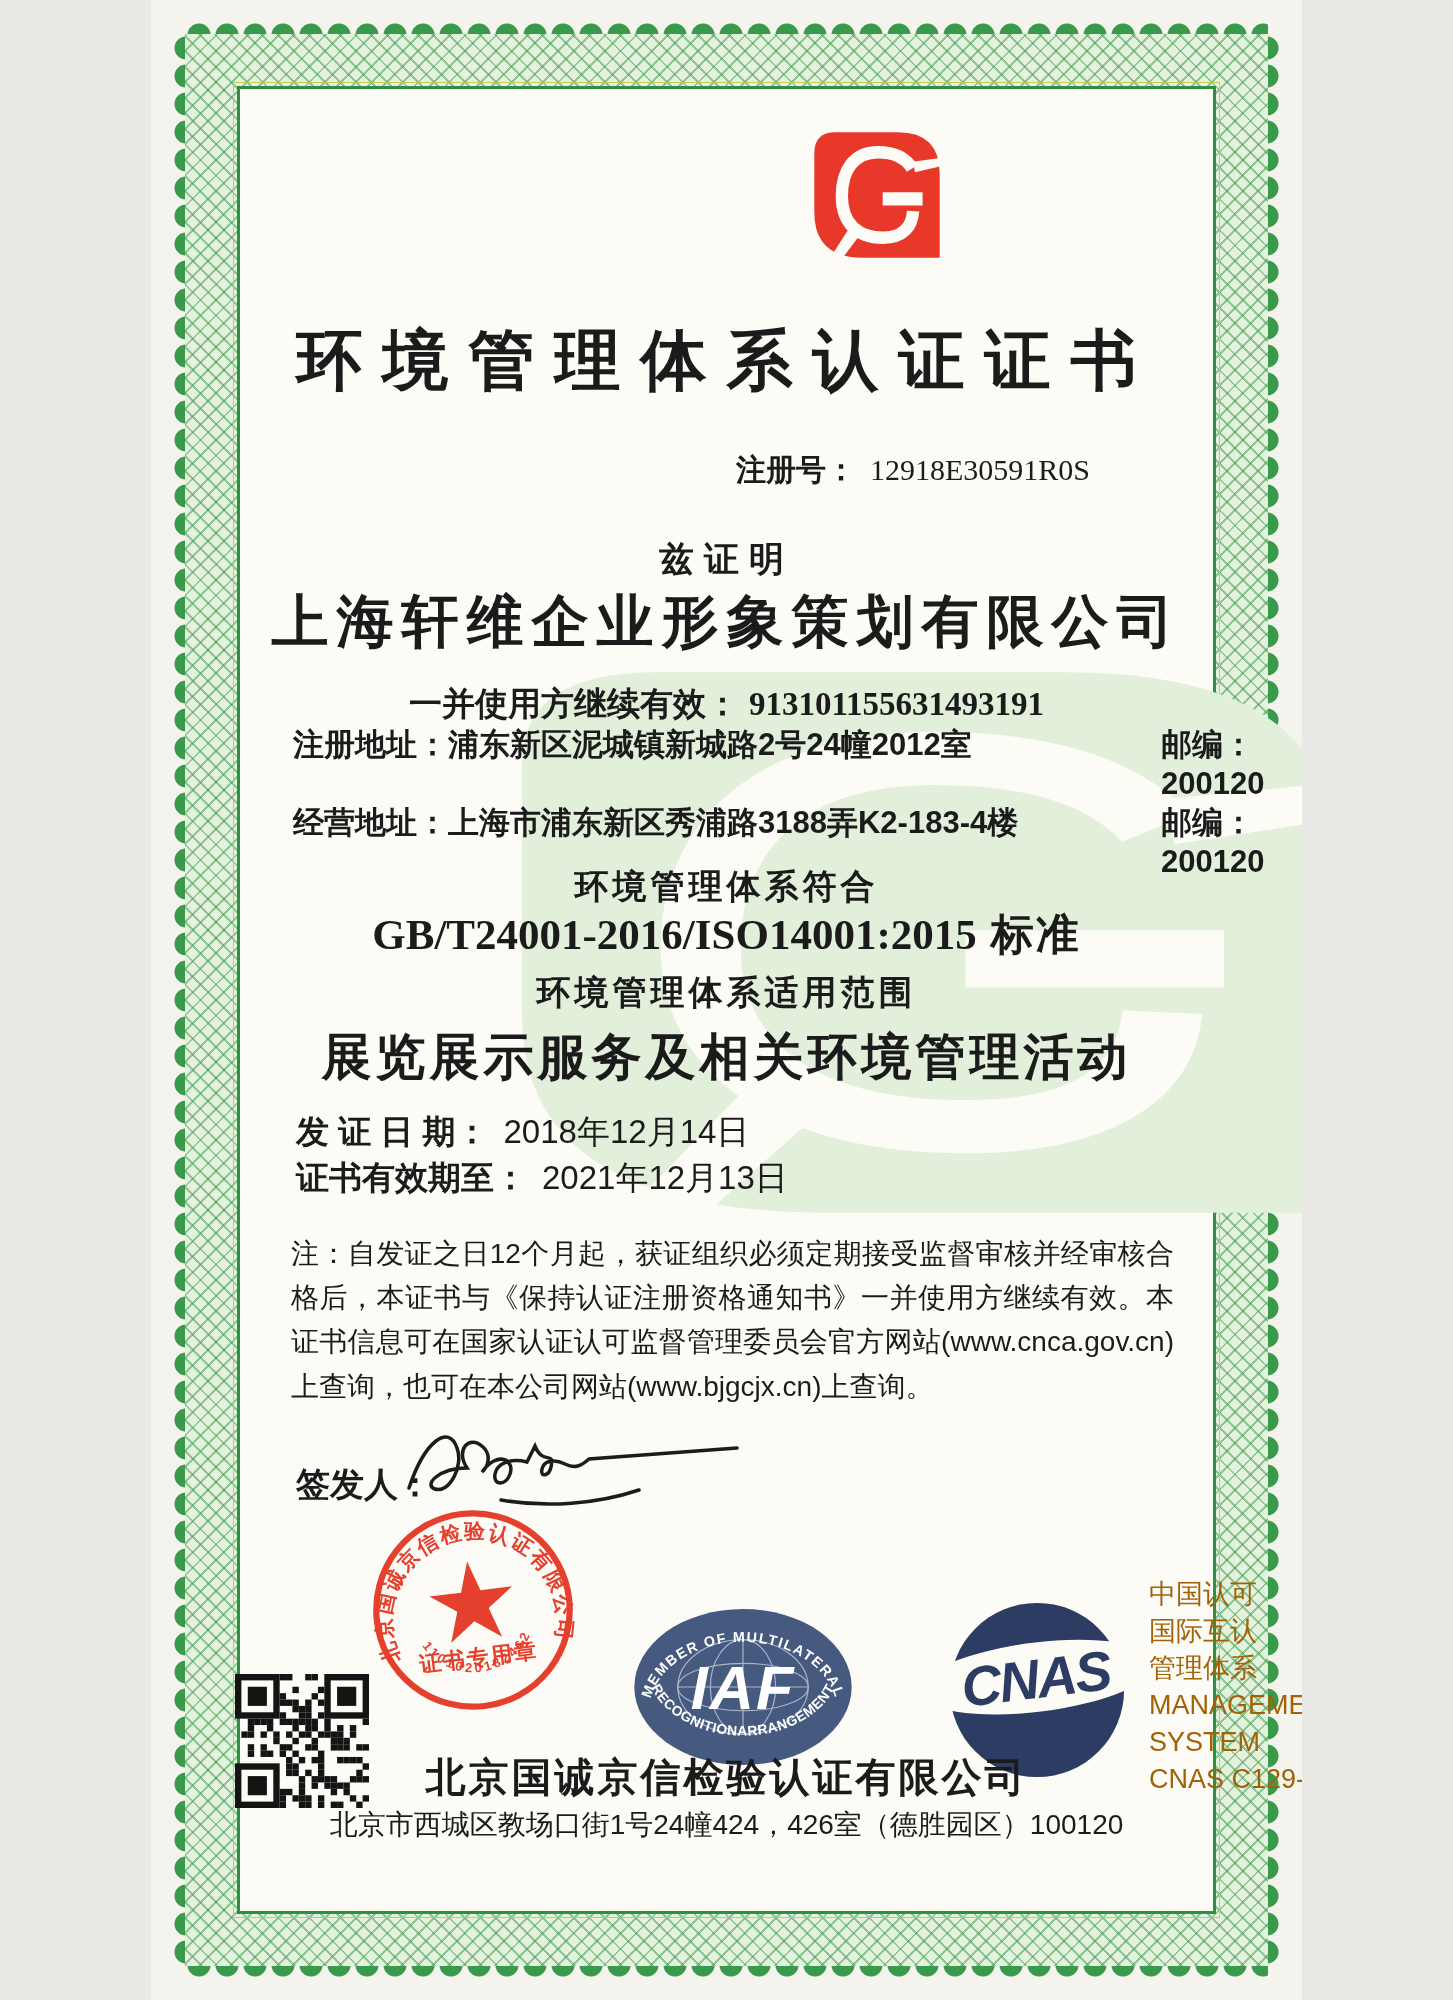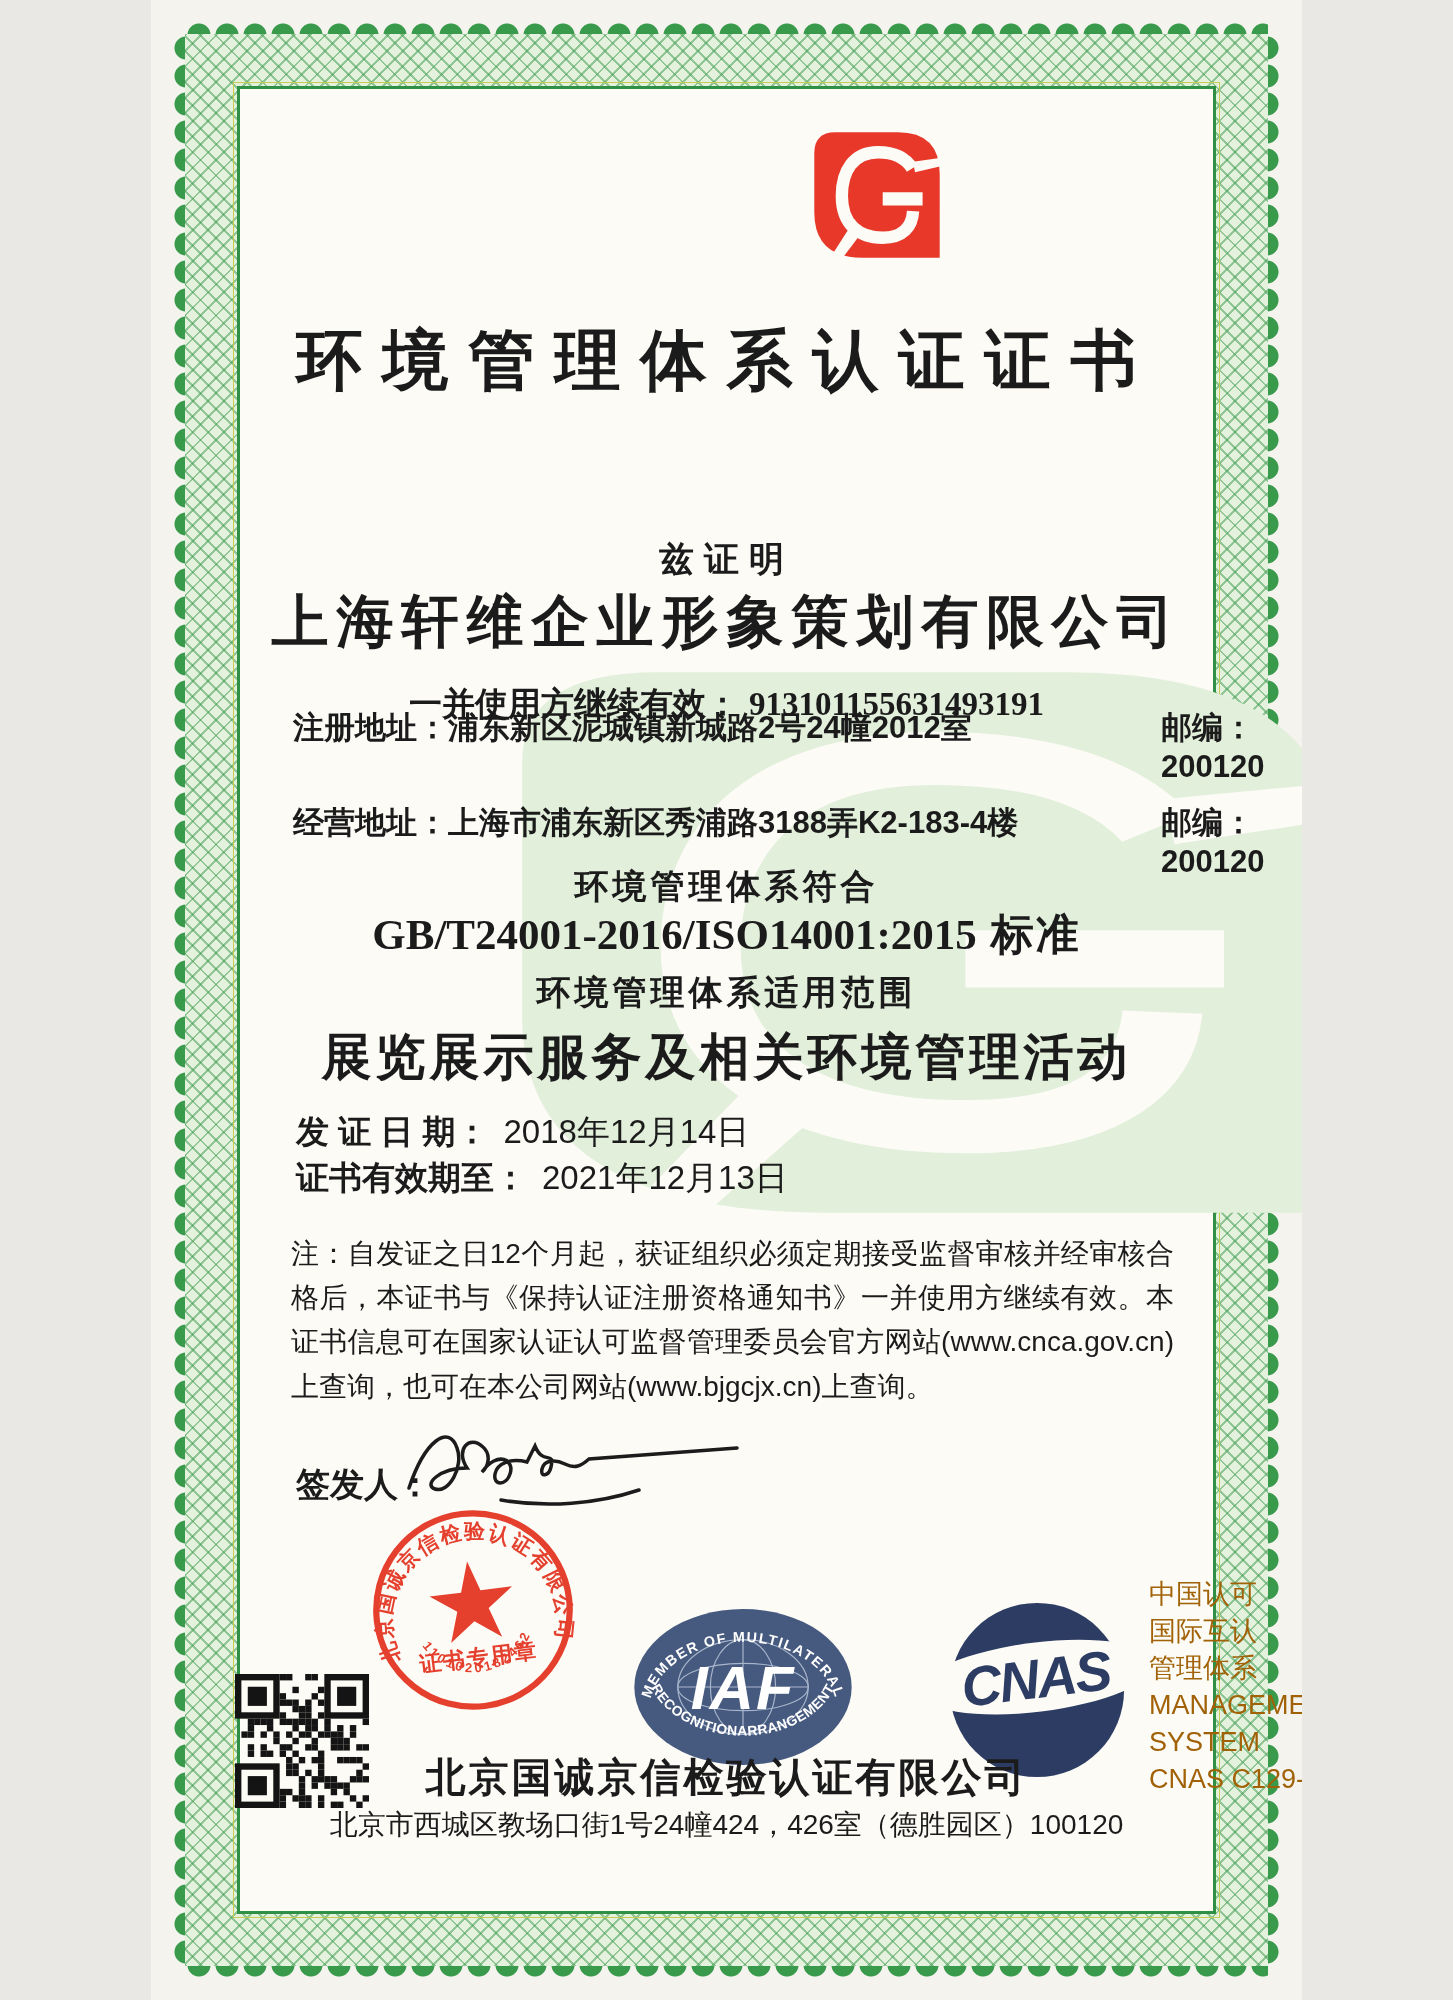--- a/index.html
+++ b/index.html
@@ -49,21 +49,21 @@
   
   .title{top:316px;font-size:66px;font-weight:bold;letter-spacing:20px;}
   .reg{top:450px;right:212px;font-size:30px;font-family:"Liberation Serif",serif;}
   .reg .lbl{font-family:"Liberation Sans",sans-serif;font-weight:600;margin-right:14px;}
   .certify{top:536px;font-size:35px;font-weight:bold;letter-spacing:10px;}
   .company{top:584px;font-size:57px;font-weight:bold;letter-spacing:8px;text-align:center;}
   .credit{top:682px;font-size:33px;font-weight:600;}
   .credit .num{font-family:"Liberation Serif",serif;font-weight:600;margin-left:10px;}
   .addr-row{left:142px;right:142px;font-size:31px;font-weight:700;}
   .addr-row .postal{position:absolute;left:868px;top:0;}
-  .addr1{top:707px;} .addr2{top:802px;}
+  .addr1{top:724px;} .addr2{top:802px;}
   .compliance{top:864px;font-size:34px;font-weight:600;letter-spacing:4px;}
   .standard{top:906px;font-size:43px;font-weight:bold;font-family:"Liberation Serif",serif;}
   .standard .suffix{font-family:"Liberation Sans",sans-serif;margin-left:14px;letter-spacing:2px;}
   .scope-h{top:970px;font-size:34px;font-weight:600;letter-spacing:4px;}
   .scope{top:1024px;font-size:50px;font-weight:bold;letter-spacing:4px;}
   .date-row{left:145px;font-size:33px;font-weight:700;}
   .date-row .val{font-weight:400;margin-left:15px;}
   .d1{top:1110px;} .d2{top:1156px;}
   .note{top:1232px;left:140px;right:128px;font-size:28px;font-weight:500;line-height:1.58;text-align:justify;}
   .signer{top:1462px;left:145px;font-size:34px;font-weight:700;}
@@ -109,20 +109,23 @@
   </svg>
 
   <div class="content">
 
     <svg class="abs" style="left:650px;top:116px;color:#e7382a" width="152" height="158" viewBox="0 0 160 160">
       <use href="#logo-g"></use>
     </svg>
 
     <div class="abs ctr title">环境管理体系认证证书</div>
 
+    <div class="abs reg">
+      <span class="lbl">注册号：</span><span>12918E30591R0S</span>
+    </div>
 
     <div class="abs ctr certify">兹证明</div>
     <div class="abs ctr company">上海轩维企业形象策划有限公司</div>
 
     <div class="abs ctr credit">
       <span>一并使用方继续有效：</span><span class="num">913101155631493191</span>
     </div>
 
     <div class="abs addr-row addr1">
       <span>注册地址：</span><span>浦东新区泥城镇新城路2号24幢2012室</span>

